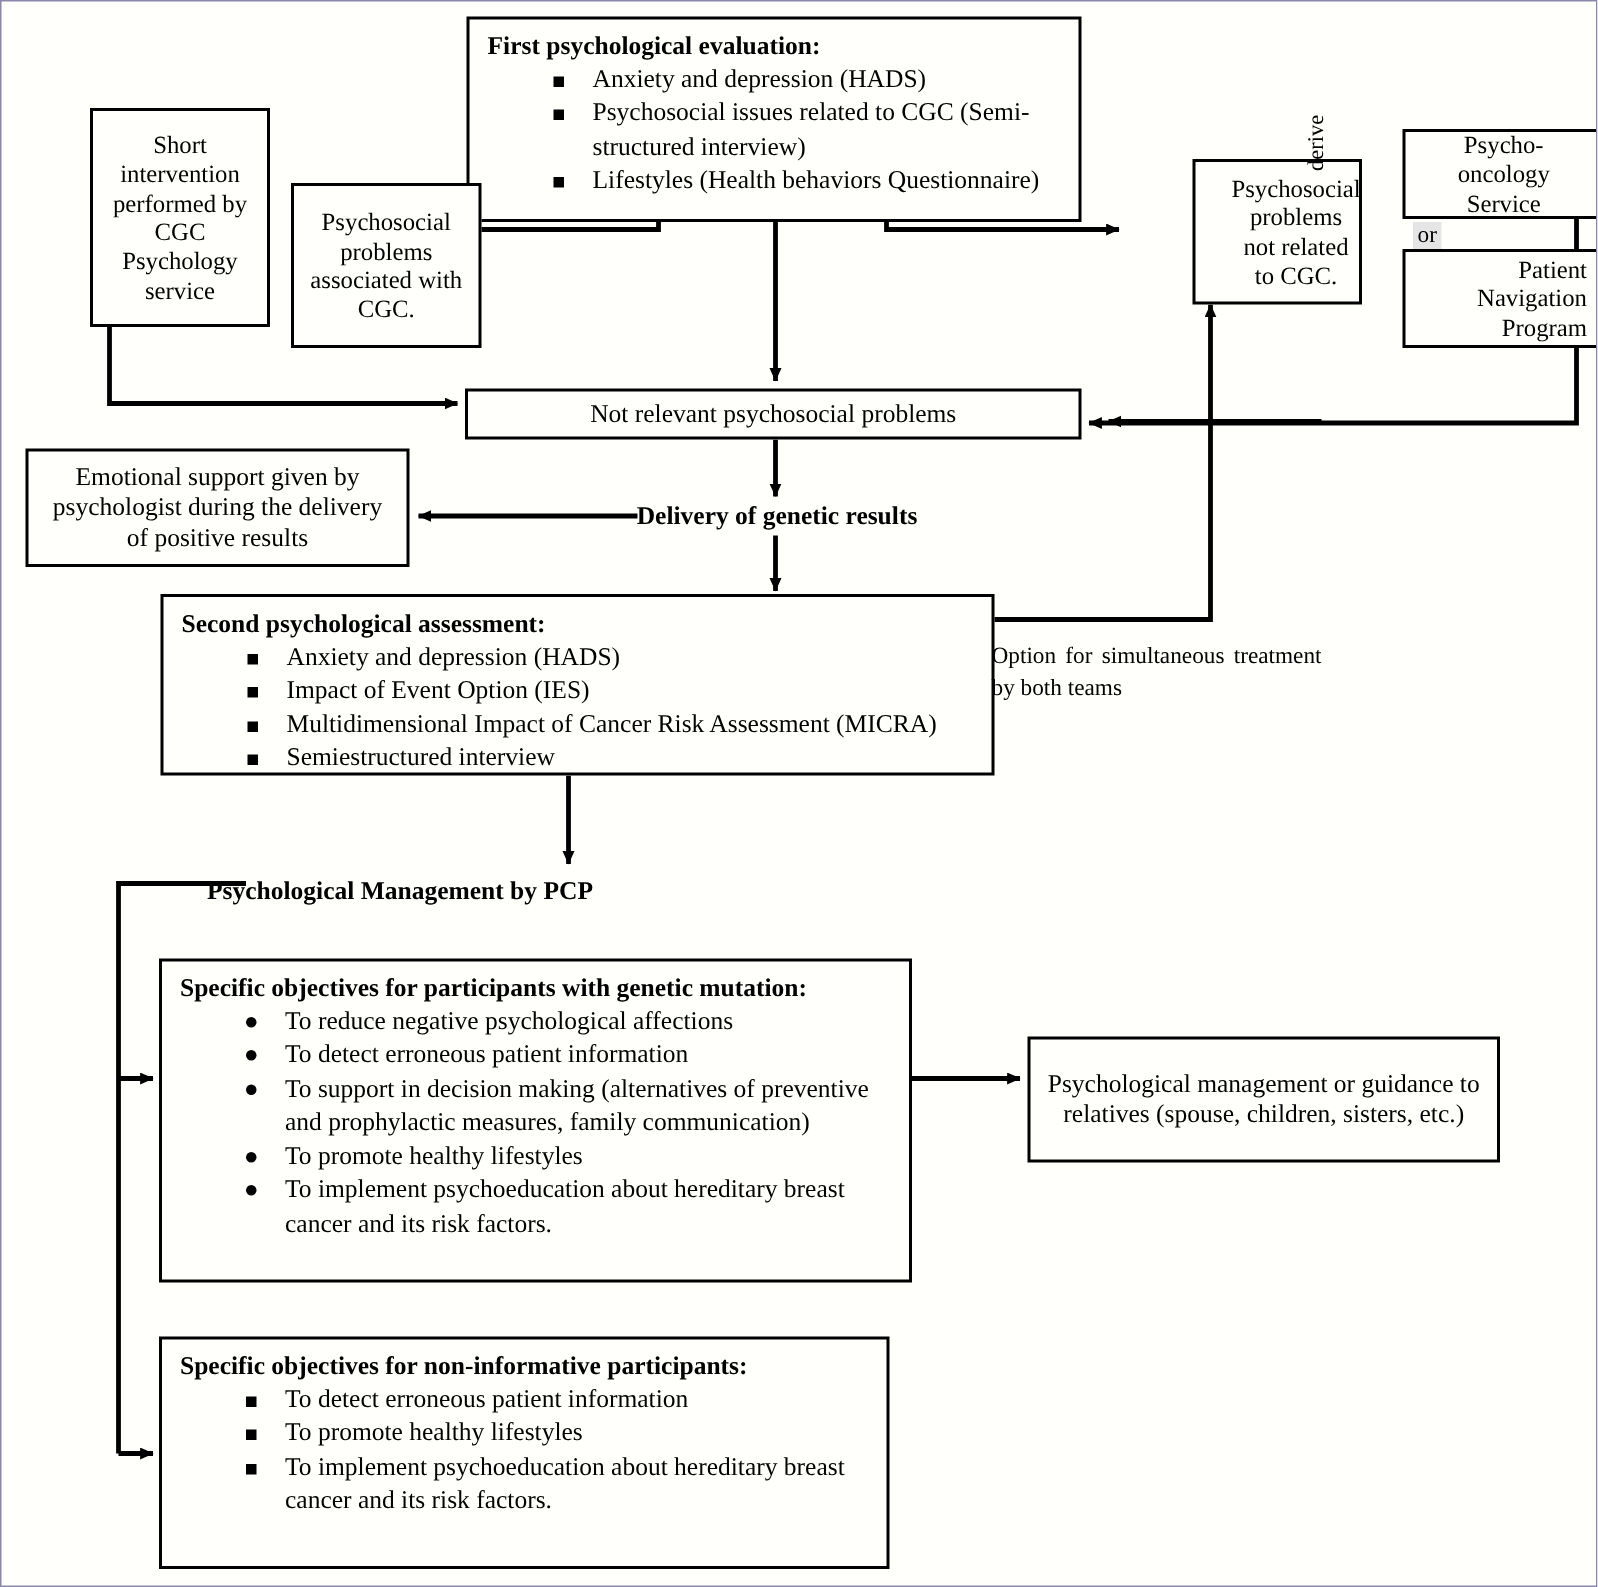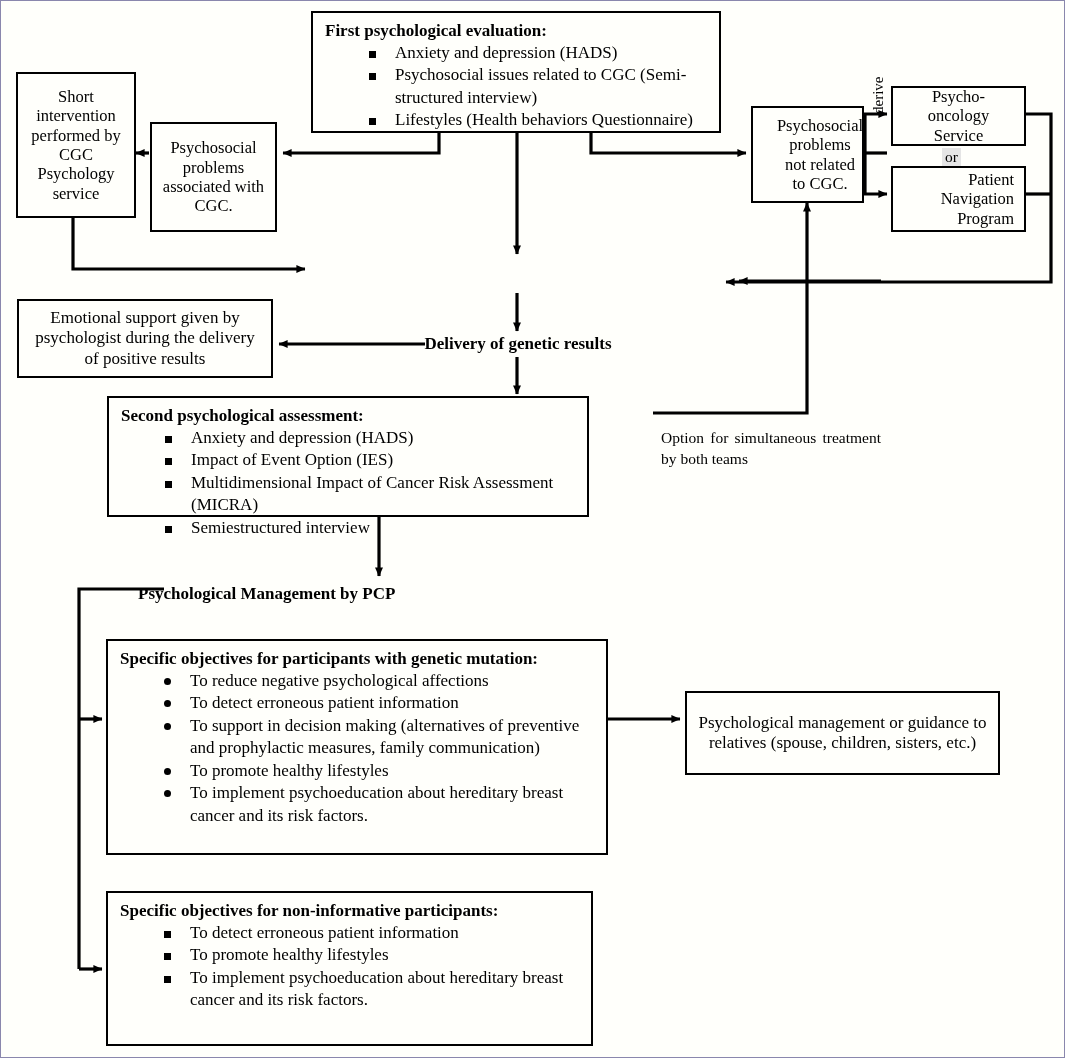--- a/index.html
+++ b/index.html
@@ -35,21 +35,21 @@
   .ctr {
     display: flex;
     align-items: center;
     justify-content: center;
     text-align: center;
     line-height: 1.18;
   }
   .pad {
     padding: 6px 10px;
   }
-  .t16 { font-size: 16.5px; }
+  .t16 { font-size: 16.5px; margin-left: 44px; }
   .t17 { font-size: 17px; }
   .hd {
     font-weight: bold;
     font-size: 17px;
     display: block;
     margin: 2px 0 0 2px;
   }
   ul.lst {
     margin: 1px 0 0 0;
     padding: 0 0 0 46px;
@@ -149,21 +149,21 @@
       <path d="M378,516 L378,575" marker-end="url(#ah)"></path>
 
       <path d="M163,588 L78,588 L78,968"></path>
       <path d="M78,718 L101,718" marker-end="url(#ah)"></path>
       <path d="M78,968 L101,968" marker-end="url(#ah)"></path>
 
       <path d="M607,718 L679,718" marker-end="url(#ah)"></path>
     </g>
   </svg>
 
-  <div class="box pad" style="left:310px; top:10px; width:410px; height:122px;">
+  <div class="box pad" style="left:310px; top:10px; width:410px; height:137px;">
     <span class="hd">First psychological evaluation:</span>
     <ul class="lst sq">
       <li>Anxiety and depression (HADS)</li>
       <li>Psychosocial issues related to CGC (Semi-structured interview)</li>
       <li>Lifestyles (Health behaviors Questionnaire)</li>
     </ul>
   </div>
 
   <div class="box ctr pad t16" style="left:15px; top:71px; width:120px; height:146px;">
     <span>Short intervention performed by CGC Psychology service</span>
@@ -182,28 +182,31 @@
   <div class="box ctr pad t16" style="left:890px; top:85px; width:135px; height:60px;">
     <span>Psycho-oncology Service</span>
   </div>
 
   <div class="orlbl" style="left:941px; top:147px;">or</div>
 
   <div class="box ctr pad t16" style="left:890px; top:165px; width:135px; height:66px;text-align:right;">
     <span>Patient Navigation Program</span>
   </div>
 
+  <div class="box ctr pad t17" style="left:309px; top:258px; width:411px; height:34px;">
+    <span>Not relevant psychosocial problems</span>
+  </div>
 
   <div class="box ctr pad t17" style="left:16px; top:298px; width:256px; height:79px;">
     <span>Emotional support given by psychologist during the delivery of positive results</span>
   </div>
 
   <div class="plain bold" style="left:412px; top:333px; width:210px; text-align:center;">Delivery of genetic results</div>
 
-  <div class="box pad" style="left:106px; top:395px; width:482px; height:121px;">
+  <div class="box pad" style="left:106px; top:395px; width:556px; height:121px;">
     <span class="hd">Second psychological assessment:</span>
     <ul class="lst sq">
       <li>Anxiety and depression (HADS)</li>
       <li>Impact of Event Option (IES)</li>
       <li>Multidimensional Impact of Cancer Risk Assessment (MICRA)</li>
       <li>Semiestructured interview</li>
     </ul>
   </div>
 
   <div class="note" style="left:660px; top:427px; width:220px;">Option for simultaneous treatment by both teams</div>

